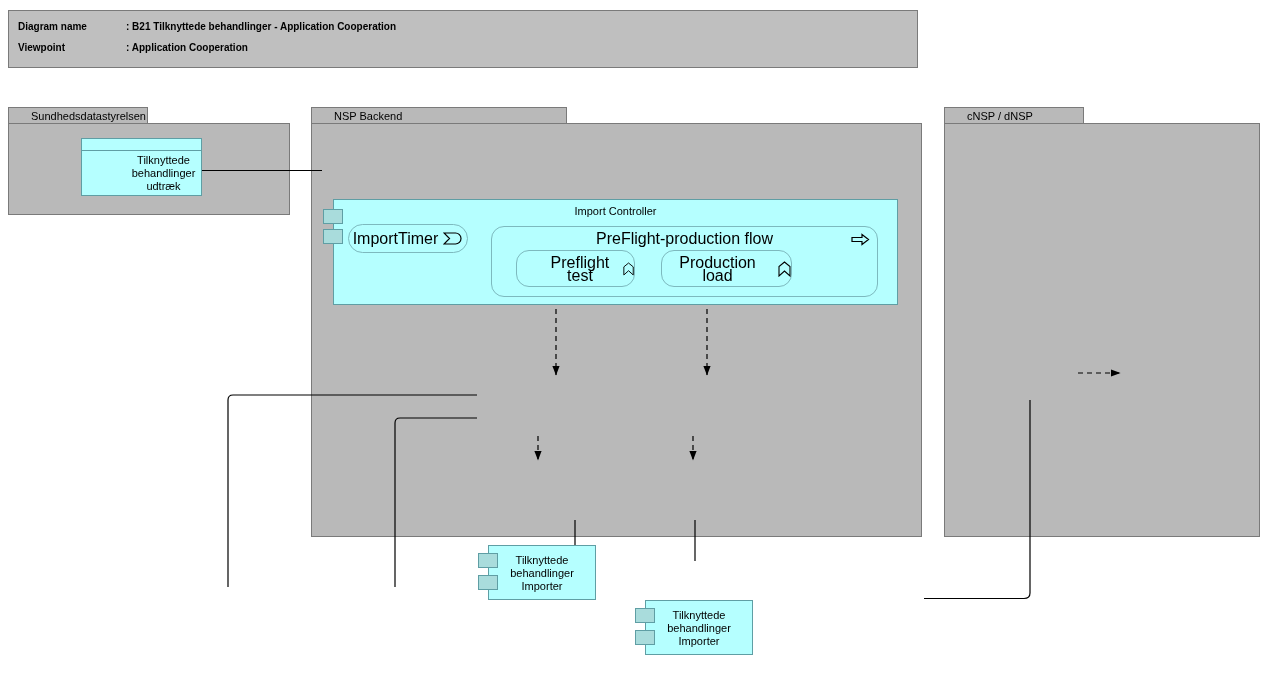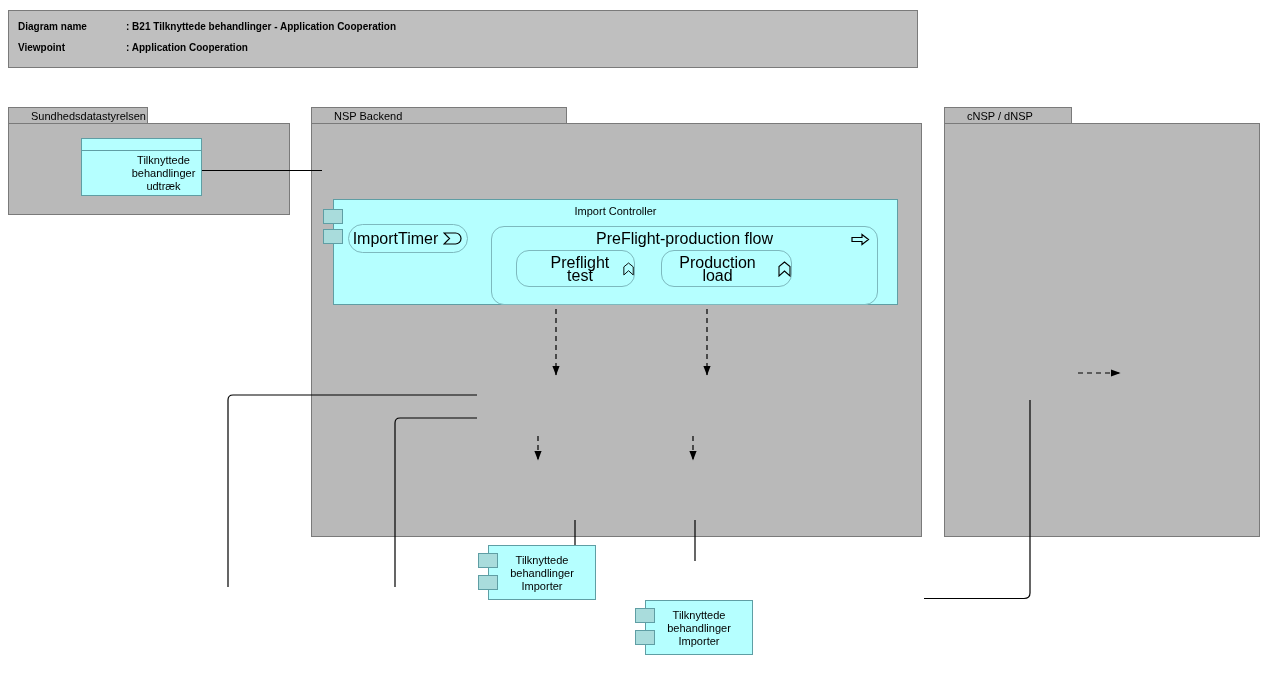--- a/index.html
+++ b/index.html
@@ -51,21 +51,21 @@
       <span>: Application Cooperation</span>
     </div>
   </div>
 
   <div class="group-tab" style="left:8px;top:107px;width:140px;height:17px;">Sundhedsdatastyrelsen</div>
   <div class="group-body" style="left:8px;top:123px;width:282px;height:92px;"></div>
 
   <div class="group-tab" style="left:311px;top:107px;width:256px;height:17px;">NSP Backend</div>
   <div class="group-body" style="left:311px;top:123px;width:611px;height:414px;"></div>
 
-  <div class="group-tab" style="left:944px;top:107px;width:128px;height:17px;">cNSP / dNSP</div>
+  <div class="group-tab" style="left:944px;top:107px;width:140px;height:17px;">cNSP / dNSP</div>
   <div class="group-body" style="left:944px;top:123px;width:316px;height:414px;"></div>
 
   <svg class="overlay" width="1269" height="693" viewBox="0 0 1269 693">
     <defs>
       <marker id="arw" markerWidth="10" markerHeight="8" refX="7.5" refY="3" orient="auto">
         <path d="M0,0 L8,3 L0,6 Z" fill="#000"></path>
       </marker>
     </defs>
     <g stroke="#000" stroke-width="1.2" fill="none">
       <path d="M202 170.5 H322"></path>
@@ -99,21 +99,21 @@
 
     <div class="rounded" style="left:14px;top:24px;width:120px;height:29px;border-radius:15px;">
       <div class="lblrow">
         <span>ImportTimer</span>
         <svg width="20" height="13" viewBox="0 0 20 13">
           <path d="M1 1 H12.5 A5.5 5.5 0 0 1 12.5 12 H1 L6.5 6.5 Z" fill="none" stroke="#000" stroke-width="1.2"></path>
         </svg>
       </div>
     </div>
 
-    <div class="rounded" style="left:157px;top:26px;width:387px;height:79px;">
+    <div class="rounded" style="left:157px;top:26px;width:387px;height:71px;">
       <div class="toplbl">PreFlight-production flow</div>
       <svg class="icon-tr" width="19" height="13" viewBox="0 0 19 13">
         <path d="M1 4.5 H11 V1.5 L17.5 6.5 L11 11.5 V8.5 H1 Z" fill="none" stroke="#000" stroke-width="1.2"></path>
       </svg>
 
       <div class="rounded" style="left:24px;top:23px;width:119px;height:37px;padding-left:25px;">
         <div class="lblrow">
           <span>Preflight test</span>
           <svg width="13" height="16" viewBox="0 0 13 16">
             <path d="M1 15 V5.5 L6.5 1 L12 5.5 V15 L6.5 10 Z" fill="none" stroke="#000" stroke-width="1.1"></path>

